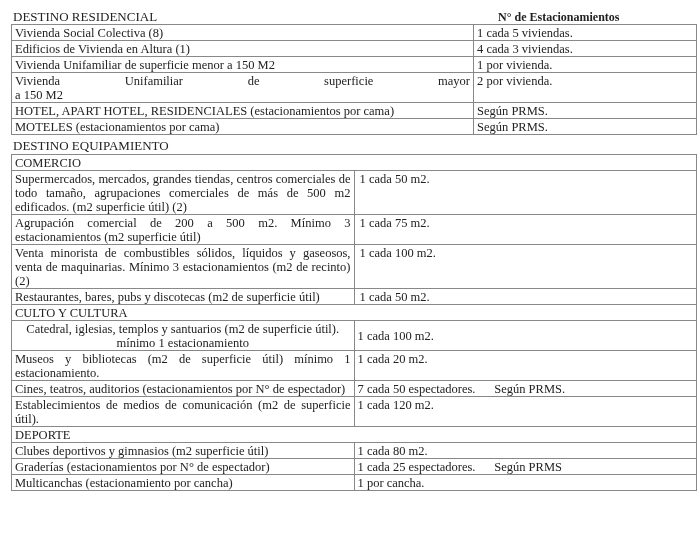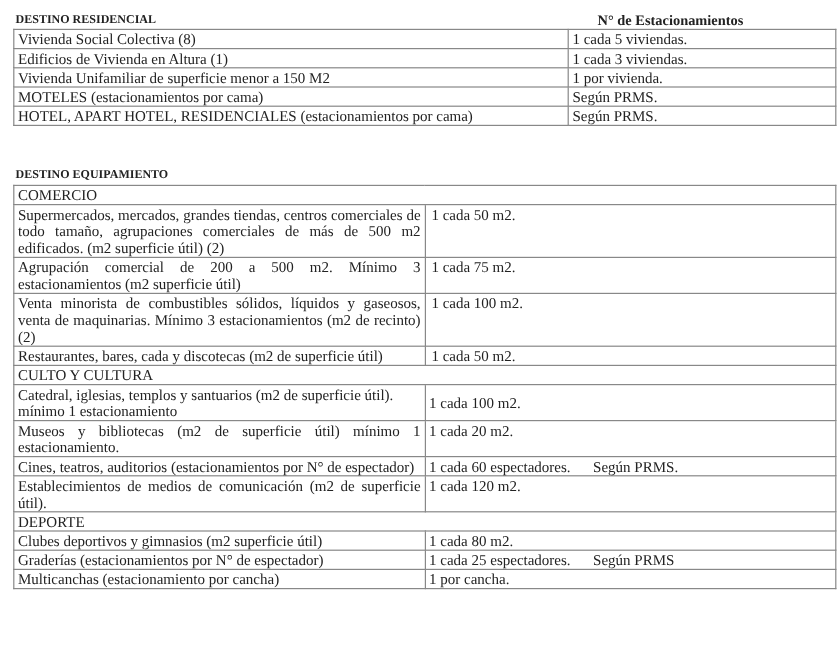--- a/index.html
+++ b/index.html
@@ -1,17 +1,17 @@
 <!DOCTYPE html>
 <html><head>
 <meta charset="utf-8">
 <style>
   html,body{margin:0;padding:0;background:#fff;}
   body{width:700px;height:548px;overflow:hidden;font-family:"Liberation Serif","DejaVu Serif",serif;color:#222;font-size:12.5px;line-height:14px;position:relative;}
-  .sec{position:absolute;left:13px;font-weight:bold;font-size:10px;}
+  .sec{position:absolute;left:13px;font-weight:normal;font-size:13px;}
   .colhead{position:absolute;left:498px;font-weight:bold;font-size:12px;}
   table{position:absolute;left:11px;border-collapse:collapse;width:686px;table-layout:fixed;}
   td{border:1.5px solid #888;padding:1px 3px 0 3px;vertical-align:top;text-align:justify;}
   td.l{width:455px;}
   .pad{padding-left:5px;margin-top:46px;}
   .mid td.r{vertical-align:middle;}
   .jl{text-align-last:justify;}
 </style>
 </head>
 <body>
@@ -20,32 +20,39 @@
 <div class="colhead" style="top:10px;">N° de Estacionamientos</div>
 
 <table style="top:24px;">
   <tbody>
       <tr>
         <td class="l">Vivienda Social Colectiva (8)</td>
         <td>1 cada 5 viviendas.</td>
       </tr>
   <tr>
         <td class="l">Edificios de Vivienda en Altura (1)</td>
-        <td>1 cada 3 viviendas.</td>
+        <td>4 cada 3 viviendas.</td>
       </tr>
   <tr>
         <td class="l">Vivienda Unifamiliar de superficie menor a 150 M2</td>
         <td>1 por vivienda.</td>
       </tr>
   <tr>
-        <td class="l">MOTELES (estacionamientos por cama)</td>
+        <td class="l">
+          <div class="jl">Vivienda Unifamiliar de superficie mayor</div>
+          <div>a 150 M2</div>
+        </td>
+        <td>2 por vivienda.</td>
+      </tr>
+  <tr>
+        <td class="l">HOTEL, APART HOTEL, RESIDENCIALES (estacionamientos por cama)</td>
         <td>Según PRMS.</td>
       </tr>
   <tr>
-        <td class="l">HOTEL, APART HOTEL, RESIDENCIALES (estacionamientos por cama)</td>
+        <td class="l">MOTELES (estacionamientos por cama)</td>
         <td>Según PRMS.</td>
       </tr>
 </tbody>
   </table>
 
 <div class="sec" style="top:139px;">DESTINO EQUIPAMIENTO</div>
 
 <table style="top:154px;">
   <tbody>
       <tr>
@@ -57,38 +64,38 @@
       </tr>
   <tr>
         <td class="l">Agrupación comercial de 200 a 500 m2. Mínimo 3 estacionamientos (m2 superficie útil)</td>
         <td class="pad">1 cada 75 m2.</td>
       </tr>
   <tr>
         <td class="l">Venta minorista de combustibles sólidos, líquidos y gaseosos, venta de maquinarias. Mínimo 3 estacionamientos (m2 de recinto) (2)</td>
         <td class="pad">1 cada 100 m2.</td>
       </tr>
   <tr>
-        <td class="l">Restaurantes, bares, cada y discotecas (m2 de superficie útil)</td>
+        <td class="l">Restaurantes, bares, pubs y discotecas (m2 de superficie útil)</td>
         <td class="pad">1 cada 50 m2.</td>
       </tr>
 
   <tr>
         <td colspan="2">CULTO Y CULTURA</td>
       </tr>
   <tr class="mid">
-        <td class="l" style="text-align:left">Catedral, iglesias, templos y santuarios (m2 de superficie útil). mínimo 1 estacionamiento</td>
+        <td class="l" style="text-align:center">Catedral, iglesias, templos y santuarios (m2 de superficie útil). mínimo 1 estacionamiento</td>
         <td class="r">1 cada 100 m2.</td>
       </tr>
   <tr>
         <td class="l">Museos y bibliotecas (m2 de superficie útil) mínimo 1 estacionamiento.</td>
         <td>1 cada 20 m2.</td>
       </tr>
   <tr class="mid">
         <td class="l" style="vertical-align:middle">Cines, teatros, auditorios (estacionamientos por N° de espectador)</td>
-        <td style="text-align:left;white-space:pre-wrap">1 cada 60 espectadores.      Según PRMS.</td>
+        <td style="text-align:left;white-space:pre-wrap">7 cada 50 espectadores.      Según PRMS.</td>
       </tr>
   <tr>
         <td class="l">Establecimientos de medios de comunicación (m2 de superficie útil).</td>
         <td>1 cada 120 m2.</td>
       </tr>
 
   <tr>
         <td colspan="2">DEPORTE</td>
       </tr>
   <tr>

